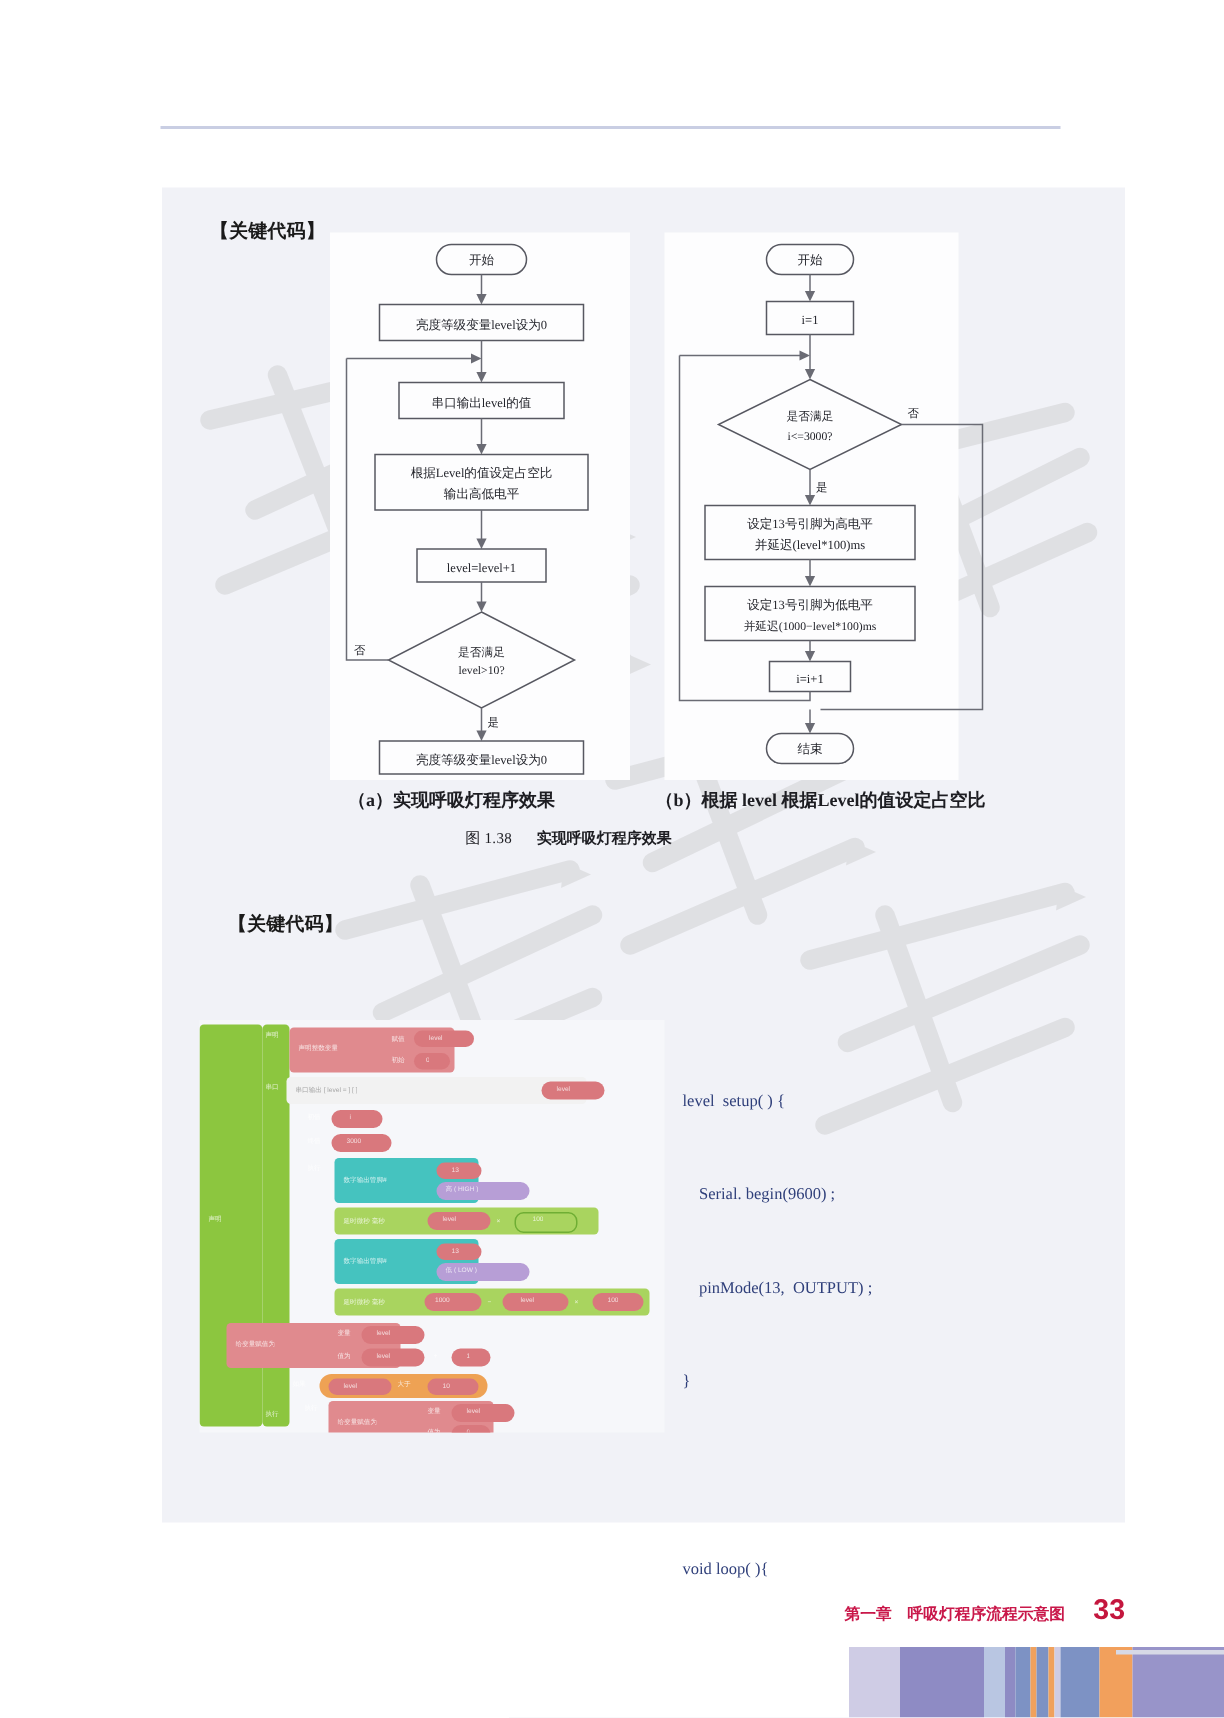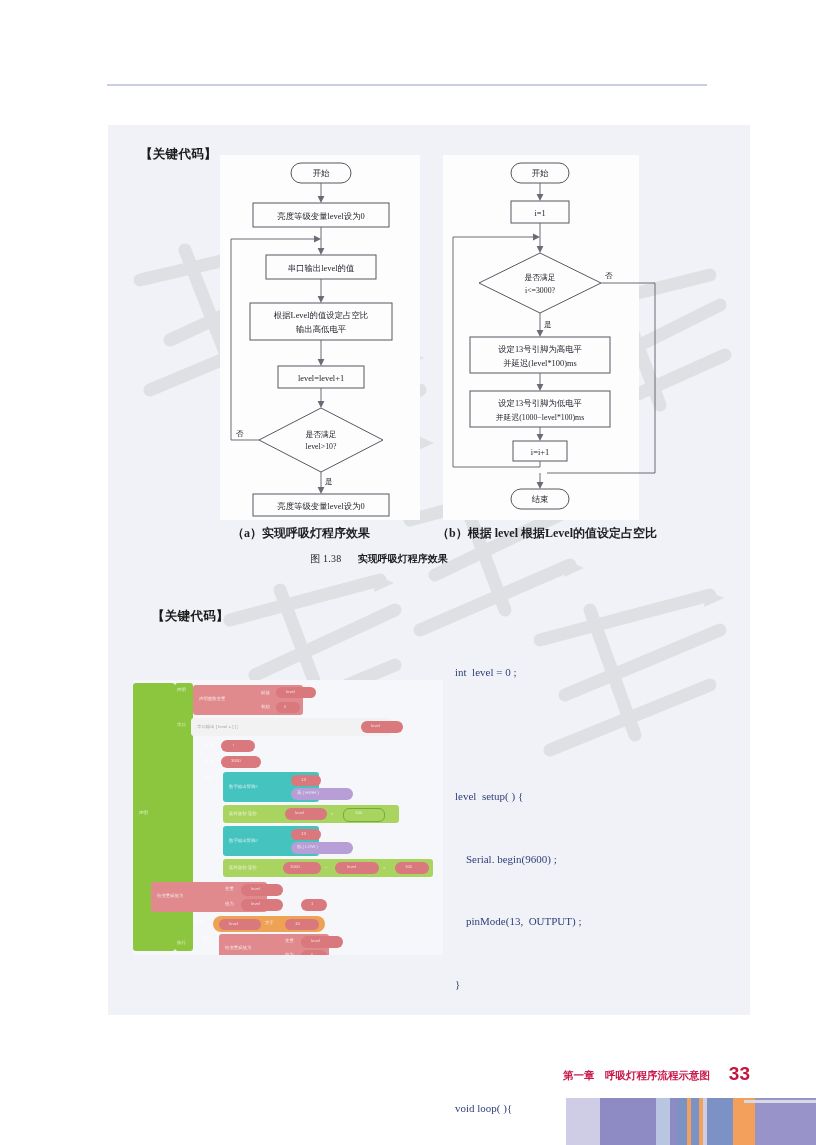--- a/index.html
+++ b/index.html
@@ -361,21 +361,20 @@
     <div class="bk-label" style="left:92px;top:265px;">给变量赋值为</div>
     <div class="bk-label" style="left:152px;top:258px;">变量</div>
     <div class="bk bk-red2" style="left:168px;top:256px;width:42px;height:12px;border-radius:6px;"></div>
     <div class="bk-label" style="left:178px;top:258px;">level</div>
     <div class="bk-label" style="left:152px;top:272px;">值为</div>
     <div class="bk bk-red2" style="left:168px;top:270px;width:26px;height:12px;border-radius:6px;"></div>
     <div class="bk-label" style="left:178px;top:272px;">0</div>
   </div>
 
   <div class="code-block">
-    <div>int  level = 0 ;</div>
     <div></div>
     <div>level  setup( ) {</div>
     <div>    Serial. begin(9600) ;</div>
     <div>    pinMode(13,  OUTPUT) ;</div>
     <div>}</div>
     <div></div>
     <div>void loop( ){</div>
     
     
     

